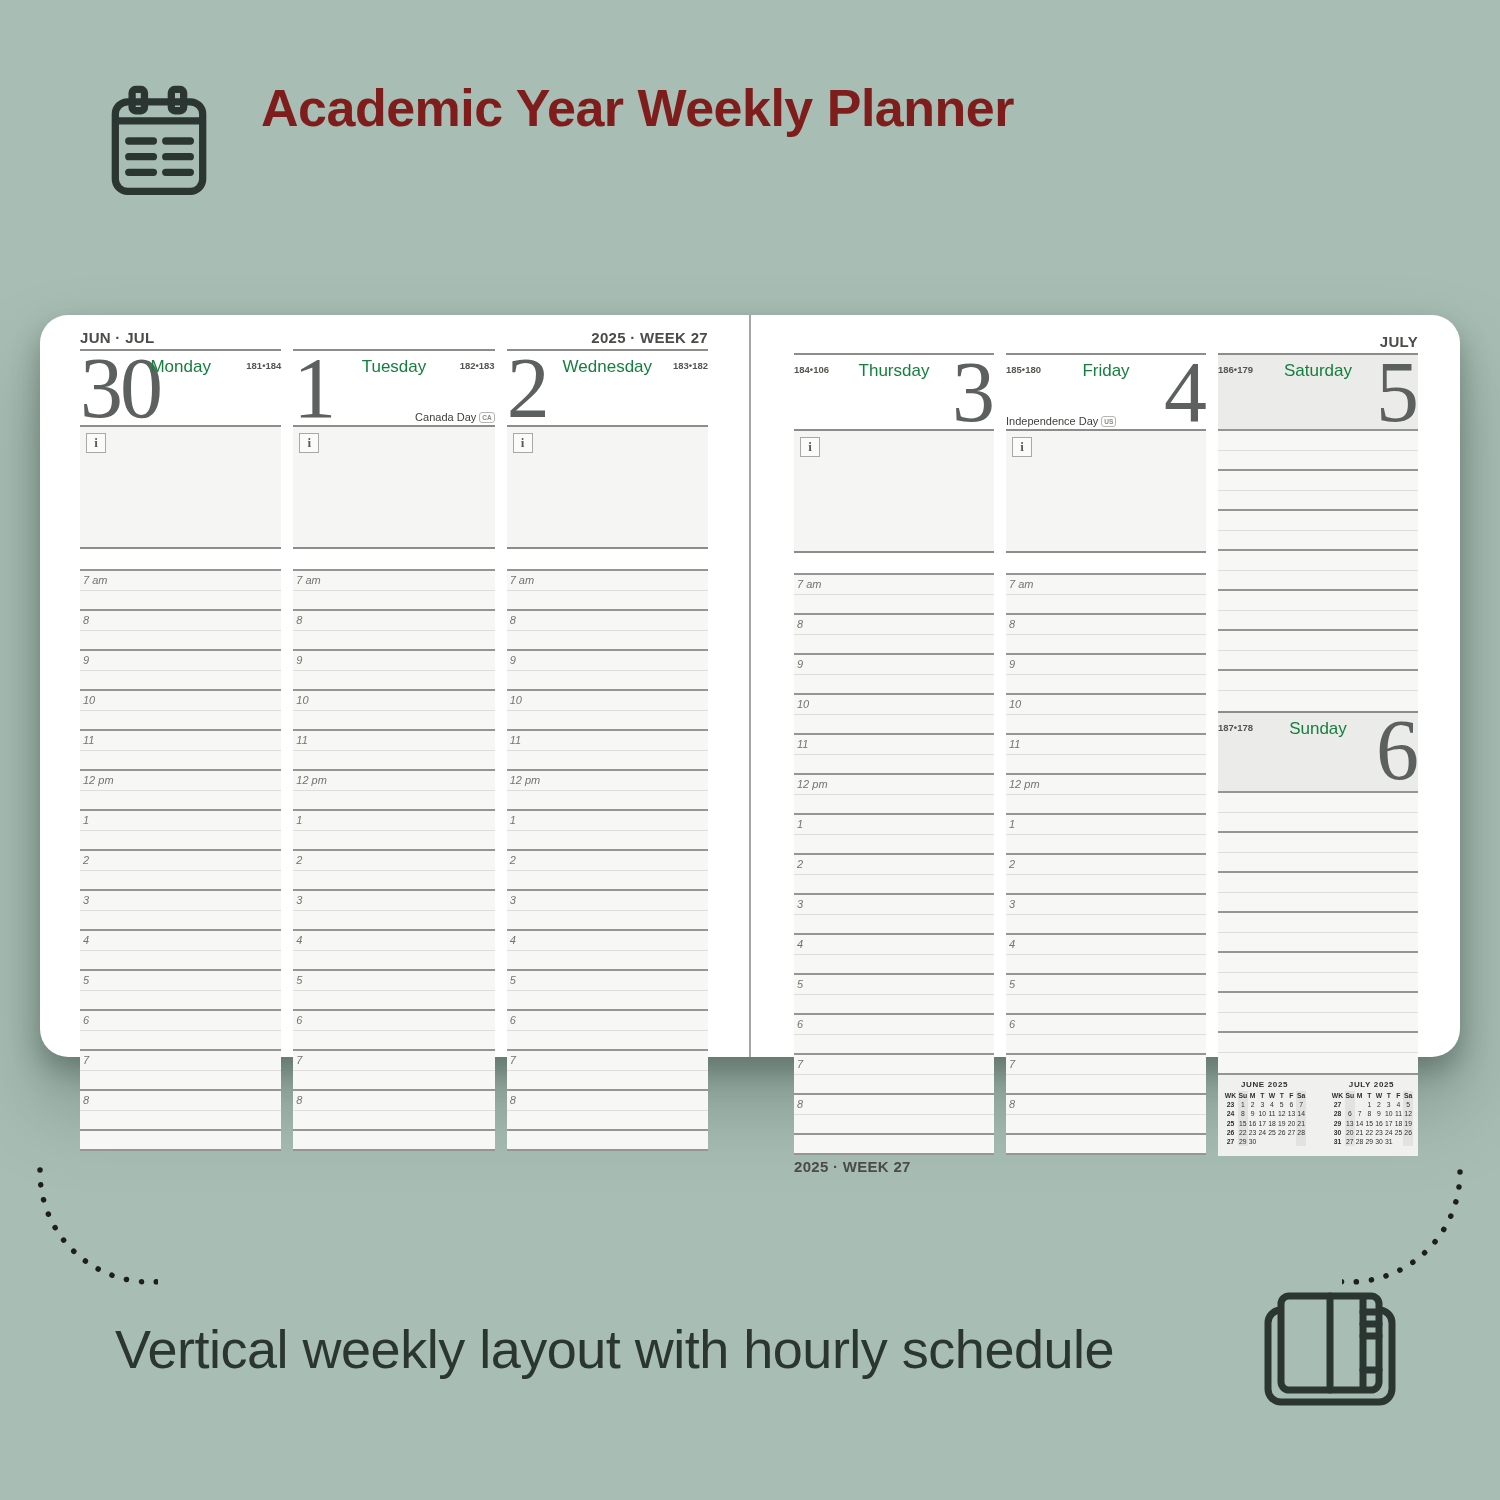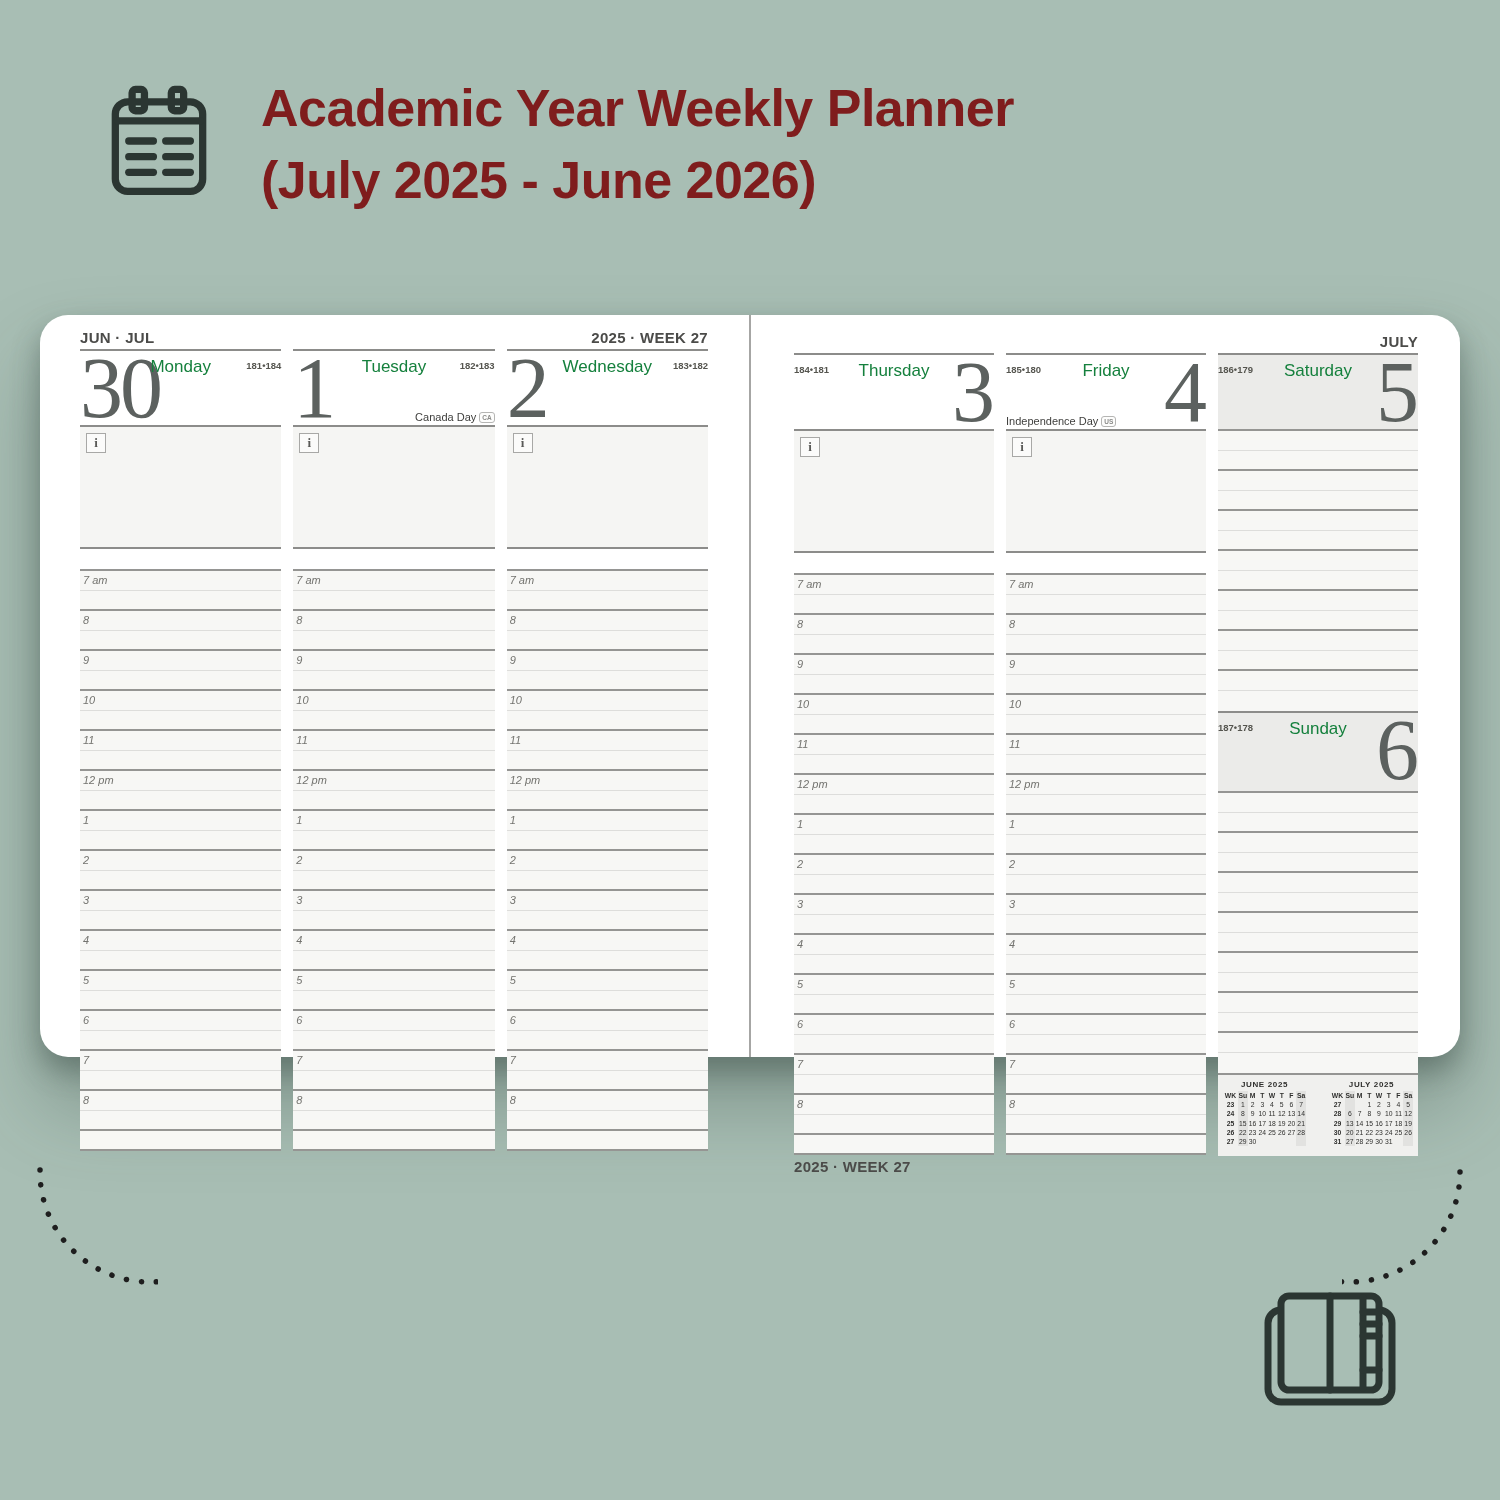--- a/index.html
+++ b/index.html
@@ -93,21 +93,20 @@
       <rect x="61" y="6" width="11" height="19" rx="3"></rect>
       <path d="M23 52 H45"></path>
         <path d="M56 52 H78"></path>
       <path d="M23 66 H45"></path>
         <path d="M56 66 H78"></path>
       <path d="M23 80 H45"></path>
         <path d="M56 80 H78"></path>
     </svg>
     <div class="hero-title">
       <div>Academic Year Weekly Planner</div>
-      <div>(July 2025 - June 2026)</div>
     </div>
   </div>
 
   <div class="card">
     <div class="spine"></div>
 
     <section class="page page-left">
       <div class="top-row">
         <span>JUN · JUL</span>
         <span>2025 · WEEK 27</span>
@@ -292,21 +291,21 @@
     <section class="page page-right">
       <div class="top-row right-only">
         <span>JULY</span>
       </div>
       <div class="cols">
 
         <div class="col">
           <div class="day-head">
             <span class="num num-r">3</span>
             <span class="dname">Thursday</span>
-            <span class="doy doy-l">184•181</span>
+            <span class="doy doy-l">184•106</span>
           </div>
           <div class="notes">
             <span class="ibox">i</span>
           </div>
           <div class="hours">
               <div class="hblock">
                 <span class="hlabel">7 am</span>
               </div>
               <div class="hblock">
                 <span class="hlabel">8</span>
@@ -579,20 +578,21 @@
   </svg>
   <svg class="arc arc-right" viewBox="0 0 240 240">
     <defs>
         <clipPath id="qR">
           <rect x="112" y="112" width="128" height="128"></rect>
         </clipPath>
       </defs>
     <circle cx="120" cy="120" r="110" fill="none" stroke="#1e1e1e" stroke-width="5.5" stroke-dasharray="0.1 15" stroke-linecap="round" clip-path="url(#qR)"></circle>
   </svg>
 
+  <div class="caption">Vertical weekly layout with hourly schedule</div>
   <svg class="caption-icon" viewBox="0 0 140 120" fill="none" stroke="#2b3632" stroke-width="7" stroke-linecap="round" stroke-linejoin="round">
     <rect x="8" y="22" width="124" height="92" rx="13"></rect>
     <rect x="21" y="8" width="98" height="94" rx="8" fill="#a8beb4"></rect>
     <path d="M70 8 V102"></path>
     <path d="M103 10 V100"></path>
     <path d="M103 24 H119"></path>
     <path d="M103 36 H119"></path>
     <path d="M103 48 H119"></path>
     <path d="M103 82 H119"></path>
   </svg>

